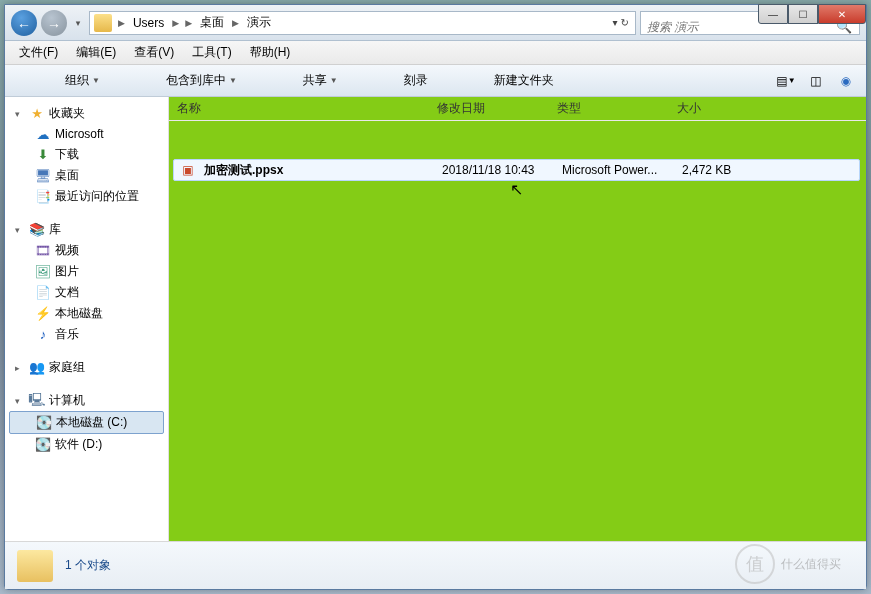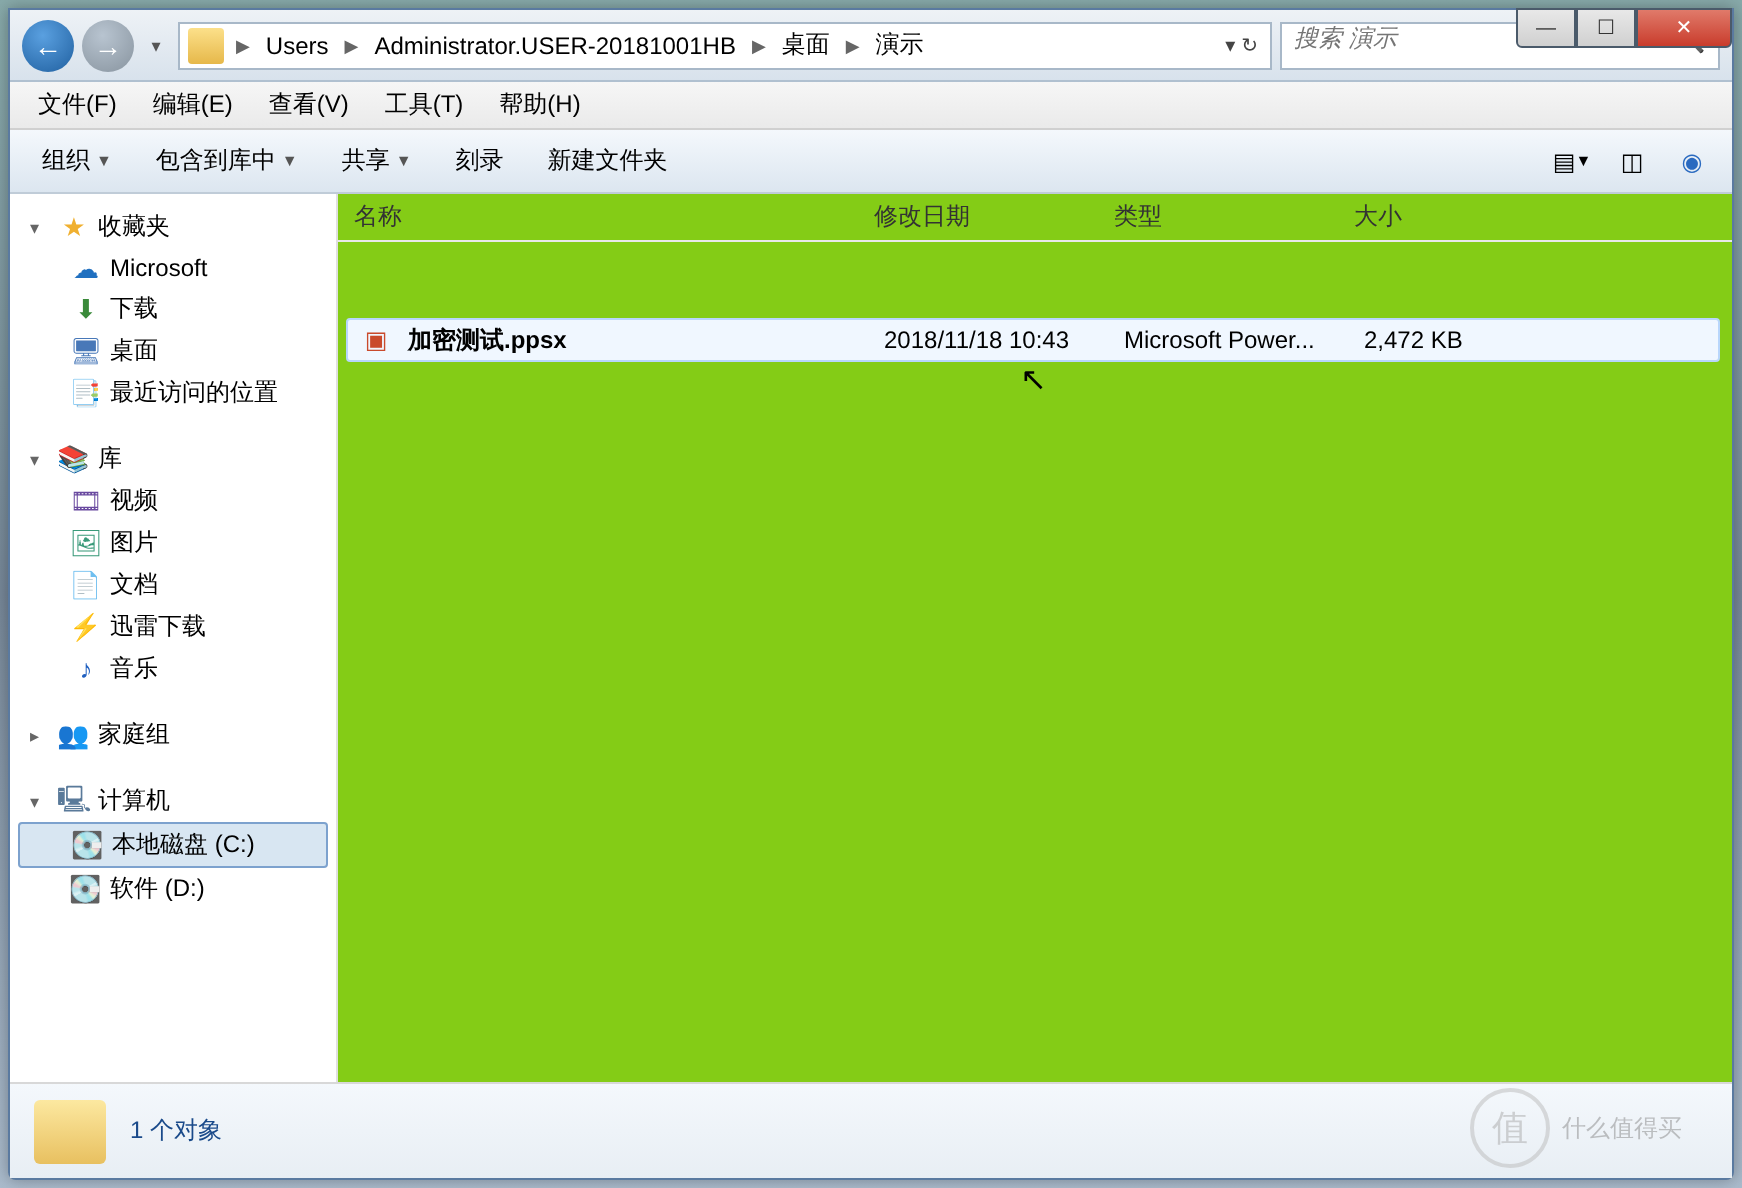--- a/index.html
+++ b/index.html
@@ -17,29 +17,29 @@
 .navbtn.fwd { background: radial-gradient(circle at 40% 30%, #b8c4d0, #88949f); }
 .dropdown-nav { width:14px; height:20px; display:flex; align-items:center; justify-content:center; color:#555; font-size:9px;}
 
 .addressbar { flex: 1; height: 24px; background: #fff; border: 1px solid #a8b8c8; display: flex; align-items: center; padding: 0 2px; gap:2px;}
 .addressbar .foldericon { width:18px; height:18px; background: linear-gradient(#fce08a,#e6b84a); border-radius:2px; margin:0 2px;}
 .crumb { padding: 0 4px; color:#000; }
 .crumb-sep { color:#666; font-size:9px; padding:0 2px;}
 .addr-end { margin-left:auto; display:flex; align-items:center; gap:3px; padding-right:4px;}
 .addr-end span { font-size:10px; color:#444;}
 
-.searchbar { width: 220px; height: 24px; background: #fff; border: 1px solid #a8b8c8; display: flex; align-items: flex-start; padding: 0 6px; color:#888; }
+.searchbar { width: 220px; height: 24px; background: #fff; border: 1px solid #a8b8c8; display: flex; align-items: flex-end; padding: 0 6px; color:#888; }
 .searchbar input { border:none; outline:none; flex:1; color:#888; font-style:italic;}
 .searchbar .sicon { color:#4878b8; font-size:13px; }
 
 .menubar { height: 24px; background: linear-gradient(#f6f6f6,#eaeaea); border-bottom:1px solid #d0d0d0; display:flex; align-items:center; padding:0 6px; gap:2px;}
 .menubar .menuitem { padding: 4px 8px; }
 
 .toolbar { height: 32px; background: linear-gradient(#f4f8fc,#dce6f0); border-bottom:1px solid #c0ccd8; display:flex; align-items:center; padding:0 8px; gap:6px;}
-.toolbar .tbtn { padding: 3px 8px; display:flex; align-items:center; gap:3px; }
+.toolbar .tbtn { padding: 3px 8px; display:flex; align-items:center; gap:3px;margin-left:44px; }
 .toolbar .tbtn .arr { font-size:8px; color:#555;}
 .toolbar .spacer { flex:1; }
 .toolbar .iconbtn { width:24px; height:22px; display:flex; align-items:center; justify-content:center; border:1px solid transparent; }
 
 .body { flex:1; display:flex; min-height:0; }
 .sidebar { width: 164px; background:#fff; border-right:1px solid #e0e0e0; overflow-y:auto; padding:6px 0;}
 .treeitem { display:flex; align-items:center; padding:2px 4px 2px 10px; gap:4px; white-space:nowrap;}
 .treeitem.child { padding-left:30px; }
 .treeitem.selected { background:#d8e6f2; border:1px solid #7da2ce; border-radius:2px; margin:0 4px; padding-left:26px;}
 .treeitem .exp { width:10px; font-size:9px; color:#666; }
@@ -85,21 +85,20 @@
 
   <div class="navbar">
     <div class="navbtn">←</div>
     <div class="navbtn fwd">→</div>
     <div class="dropdown-nav">▾</div>
     <div class="addressbar">
       <span class="foldericon"></span>
       <span class="crumb-sep">▶</span>
       <span class="crumb">Users</span>
       <span class="crumb-sep">▶</span>
-      <span class="crumb">Administrator.USER-20181001HB</span>
       <span class="crumb-sep">▶</span>
       <span class="crumb">桌面</span>
       <span class="crumb-sep">▶</span>
       <span class="crumb">演示</span>
       <div class="addr-end">
         <span>▾</span>
         <span>↻</span>
       </div>
     </div>
     <div class="searchbar">
@@ -173,21 +172,21 @@
       <div class="treeitem child">
           <span class="ticon ic-pic">🖼</span>
           <span>图片</span>
         </div>
       <div class="treeitem child">
           <span class="ticon ic-doc">📄</span>
           <span>文档</span>
         </div>
       <div class="treeitem child">
           <span class="ticon ic-thund">⚡</span>
-          <span>迅雷下载</span>
+          <span>本地磁盘</span>
         </div>
       <div class="treeitem child">
           <span class="ticon ic-mus">♪</span>
           <span>音乐</span>
         </div>
       <div class="treesep"></div>
       <div class="treeitem">
           <span class="exp">▸</span>
           <span class="ticon ic-home">👥</span>
           <span>家庭组</span>

